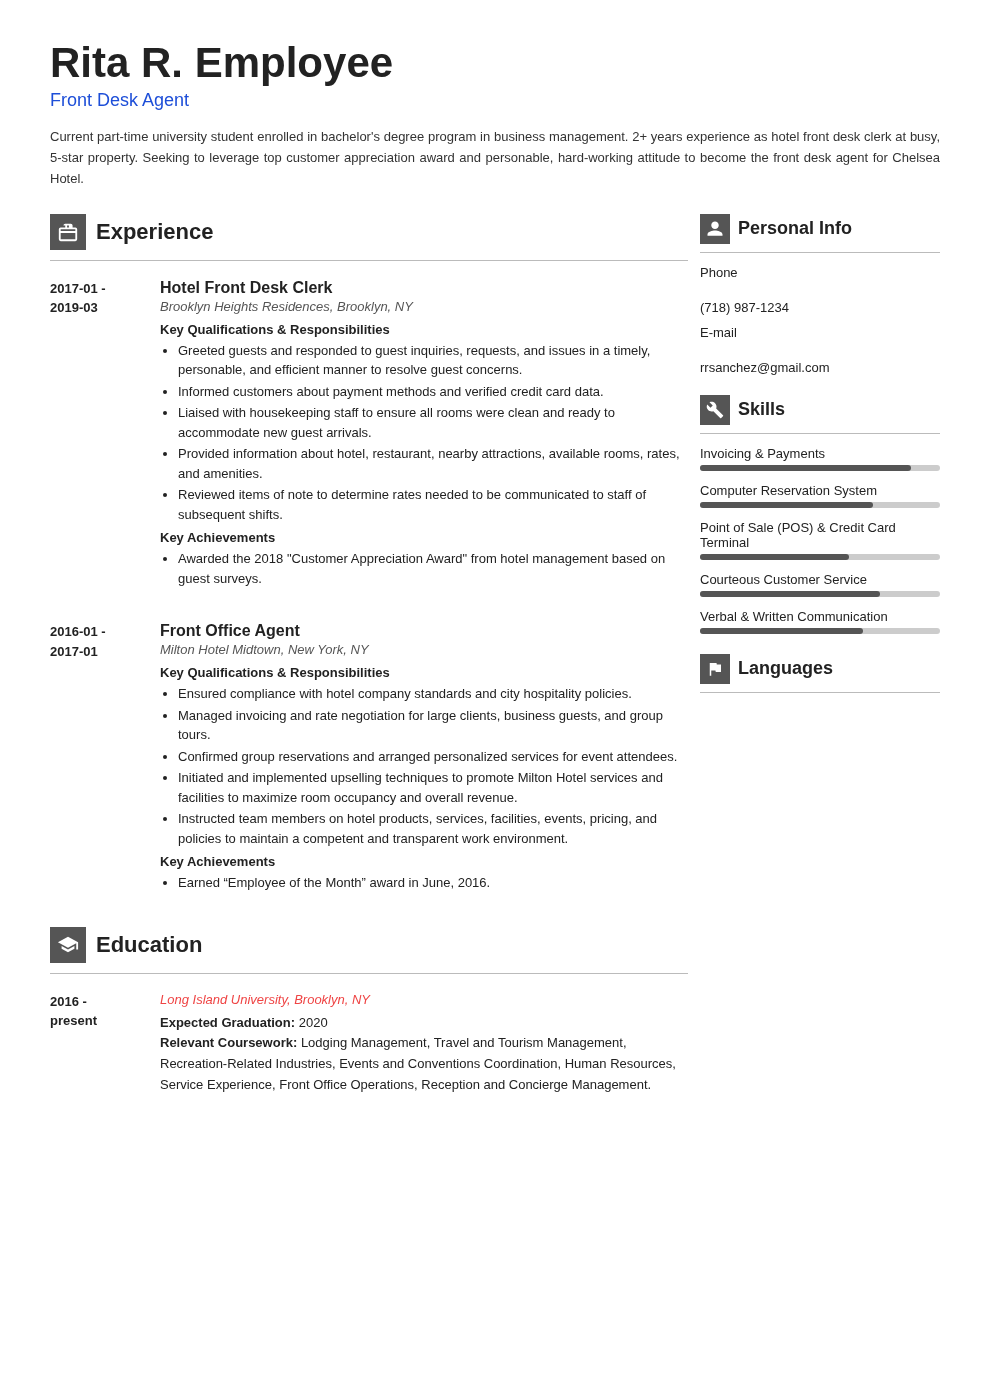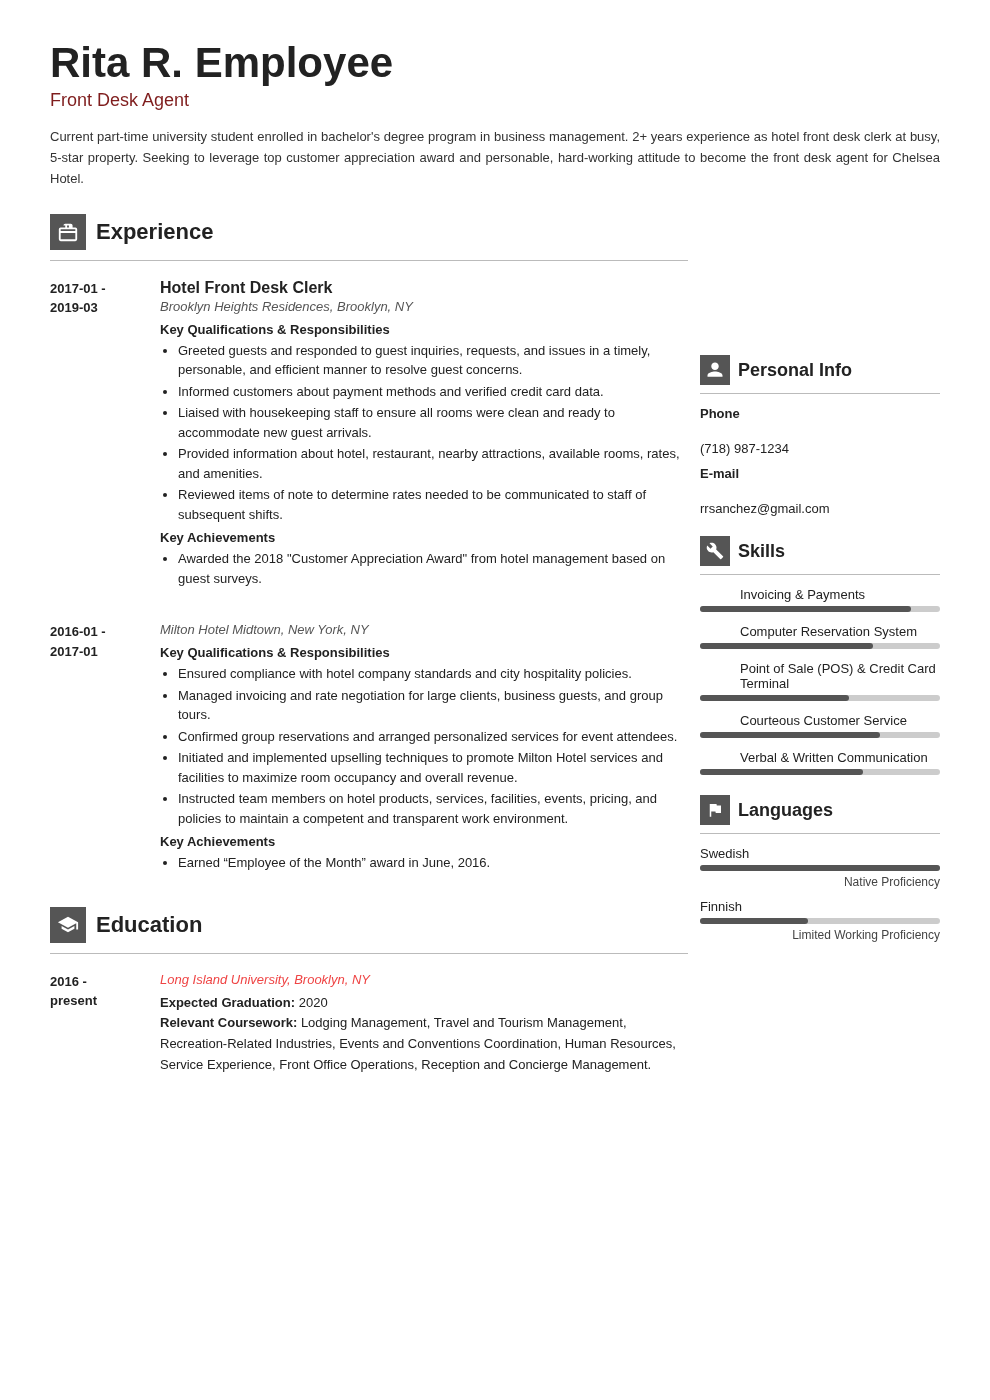--- a/index.html
+++ b/index.html
@@ -13,34 +13,33 @@
       padding: 40px 50px;
     }
     .header-name {
       font-size: 42px;
       font-weight: bold;
       line-height: 1.1;
       margin-bottom: 4px;
     }
     .header-title {
       font-size: 18px;
-      color: #7f1d1d;
+      color: #1d4ed8;
       margin-bottom: 16px;
     }
     .header-summary {
       font-size: 13px;
       color: #333;
       line-height: 1.6;
       text-align: justify;
       margin-bottom: 24px;
     }
     .main-layout {
       display: flex;
       gap: 12px;
-      align-items: center;
     }
     .left-col {
       flex: 1 1 0;
       min-width: 0;
     }
     .right-col {
       width: 240px;
       flex-shrink: 0;
     }
     .section-header {
@@ -139,33 +138,32 @@
     .right-section-title {
       font-size: 18px;
       font-weight: bold;
     }
     .right-divider {
       border: none;
       border-top: 1.5px solid #bbb;
       margin-bottom: 12px;
     }
     .info-label {
-      font-weight: bold;
+      font-weight: normal;
       font-size: 13px;
       margin-bottom: 2px;
     }
     .info-value {
       font-size: 13px;
       margin-bottom: 10px;
       margin-top: 20px;
     }
     .skill-name {
       font-size: 13px;
       margin-bottom: 4px;
-      margin-left: 40px;
     }
     .skill-bar-bg {
       background: #ccc;
       height: 6px;
       border-radius: 3px;
       margin-bottom: 12px;
       width: 100%;
       position: relative;
     }
     .skill-bar-fill {
@@ -262,20 +260,21 @@
               </ul>
               <div class="entry-subsection-title">Key Achievements</div>
               <ul class="entry-bullets">
                 <li>Awarded the 2018 "Customer Appreciation Award" from hotel management based on guest surveys.</li>
               </ul>
             </div>
           </div>
           <div class="experience-entry">
             <div class="entry-dates">2016-01 -<br>2017-01</div>
             <div class="entry-content">
+              <div class="entry-job-title">Front Office Agent</div>
               <div class="entry-company">Milton Hotel Midtown, New York, NY</div>
               <div class="entry-subsection-title">Key Qualifications &amp; Responsibilities</div>
               <ul class="entry-bullets">
                 <li>Ensured compliance with hotel company standards and city hospitality policies.</li>
                 <li>Managed invoicing and rate negotiation for large clients, business guests, and group tours.</li>
                 <li>Confirmed group reservations and arranged personalized services for event attendees.</li>
                 <li>Initiated and implemented upselling techniques to promote Milton Hotel services and facilities to maximize room occupancy and overall revenue.</li>
                 <li>Instructed team members on hotel products, services, facilities, events, pricing, and policies to maintain a competent and transparent work environment.</li>
               </ul>
               <div class="entry-subsection-title">Key Achievements</div>
@@ -369,28 +368,16 @@
       <div class="right-section-header">
         <div class="right-section-icon">
 
           <svg viewBox="0 0 24 24" xmlns="http://www.w3.org/2000/svg">
             <path d="M14.4 6L14 4H5v17h2v-7h5.6l.4 2h7V6h-5.6z"></path>
           </svg>
         </div>
         <div class="right-section-title">Languages</div>
       </div>
       <hr class="right-divider">
-      <div id="languages-list">
-          <div class="lang-name">Swedish</div>
-          <div class="lang-bar-bg">
-            <div class="lang-bar-fill" style="width: 100%;"></div>
-          </div>
-          <div class="lang-proficiency">Native Proficiency</div>
-          <div class="lang-name">Finnish</div>
-          <div class="lang-bar-bg">
-            <div class="lang-bar-fill" style="width: 45%;"></div>
-          </div>
-          <div class="lang-proficiency">Limited Working Proficiency</div>
-        </div>
     </div>
 
   </div>
 </div>
 
 </body></html>

